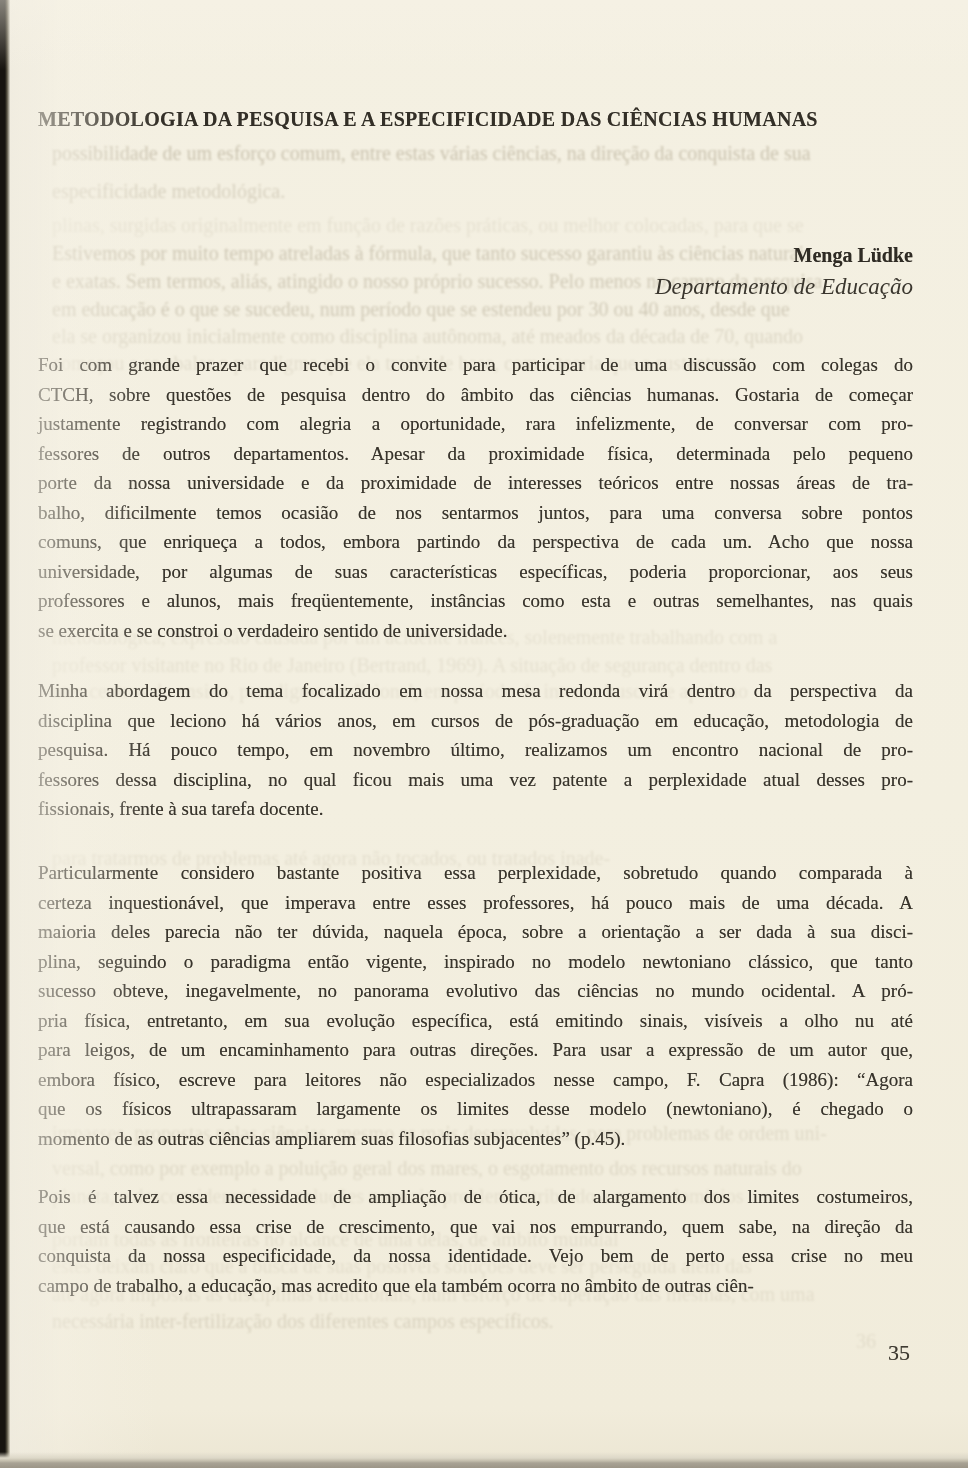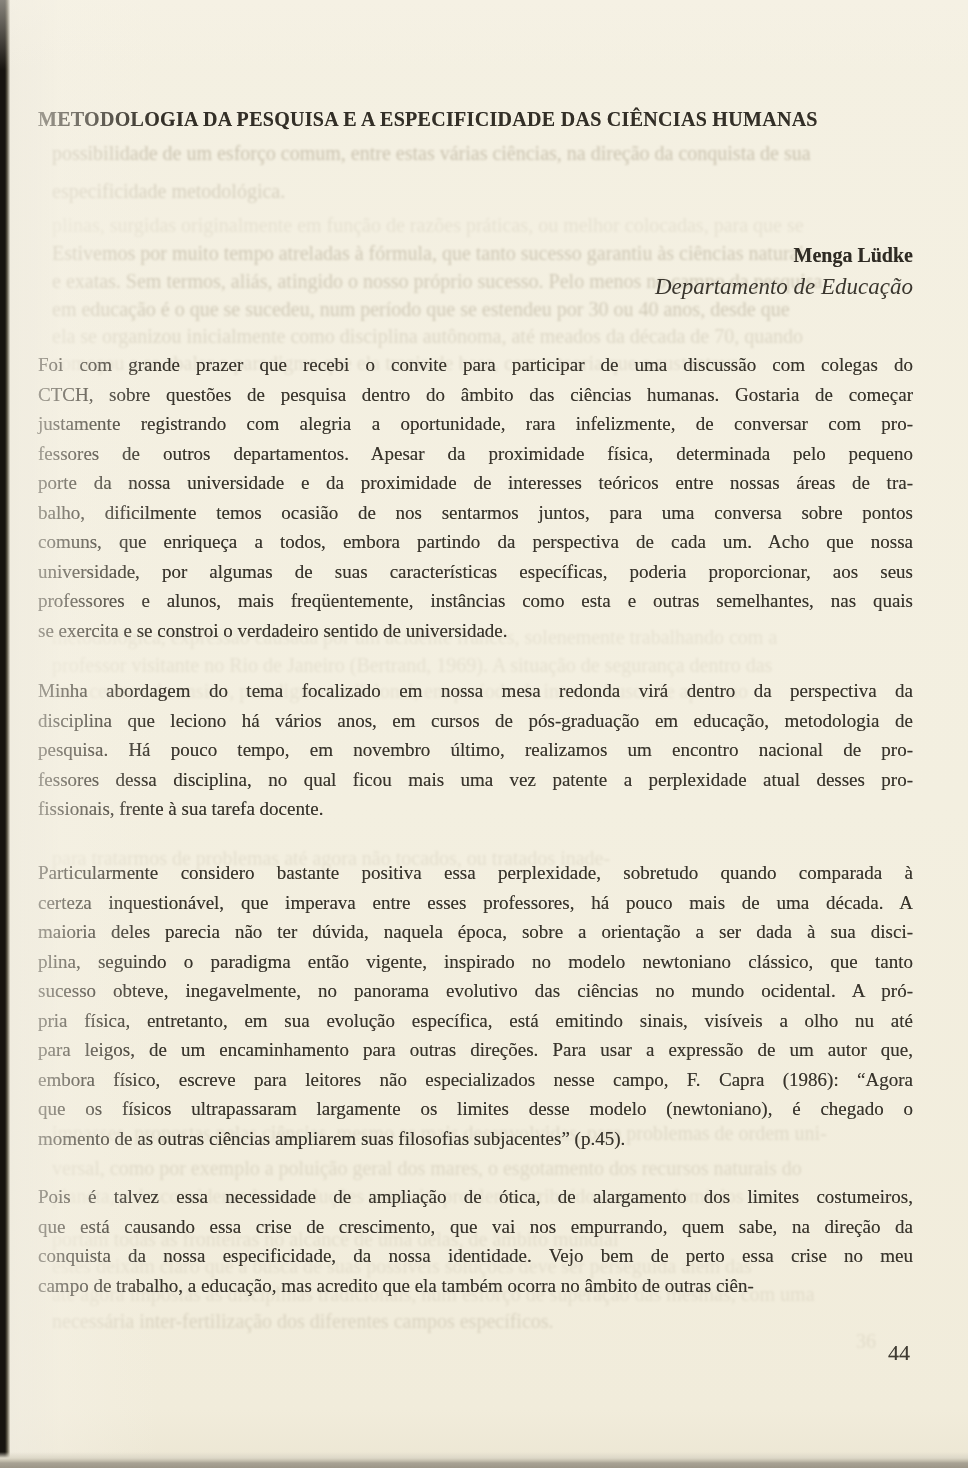--- a/index.html
+++ b/index.html
@@ -135,18 +135,18 @@
         <div class="tline last">momento de as outras ciências ampliarem suas filosofias subjacentes” (p.45).</div>
       </div>
       <div class="para" style="top: 1182px;">
         <div class="tline">Pois é talvez essa necessidade de ampliação de ótica, de alargamento dos limites costumeiros,</div>
         <div class="tline">que está causando essa crise de crescimento, que vai nos empurrando, quem sabe, na direção da</div>
         <div class="tline">conquista da nossa especificidade, da nossa identidade. Vejo bem de perto essa crise no meu</div>
         <div class="tline last">campo de trabalho, a educação, mas acredito que ela também ocorra no âmbito de outras ciên-</div>
       </div>
     </main>
 
-  <div class="pageno">44</div>
+  <div class="pageno">35</div>
 
   <div class="fade-left"></div>
   <div class="fade-top"></div>
   <div class="edge-bottom"></div>
 </div>
 
 </body></html>

